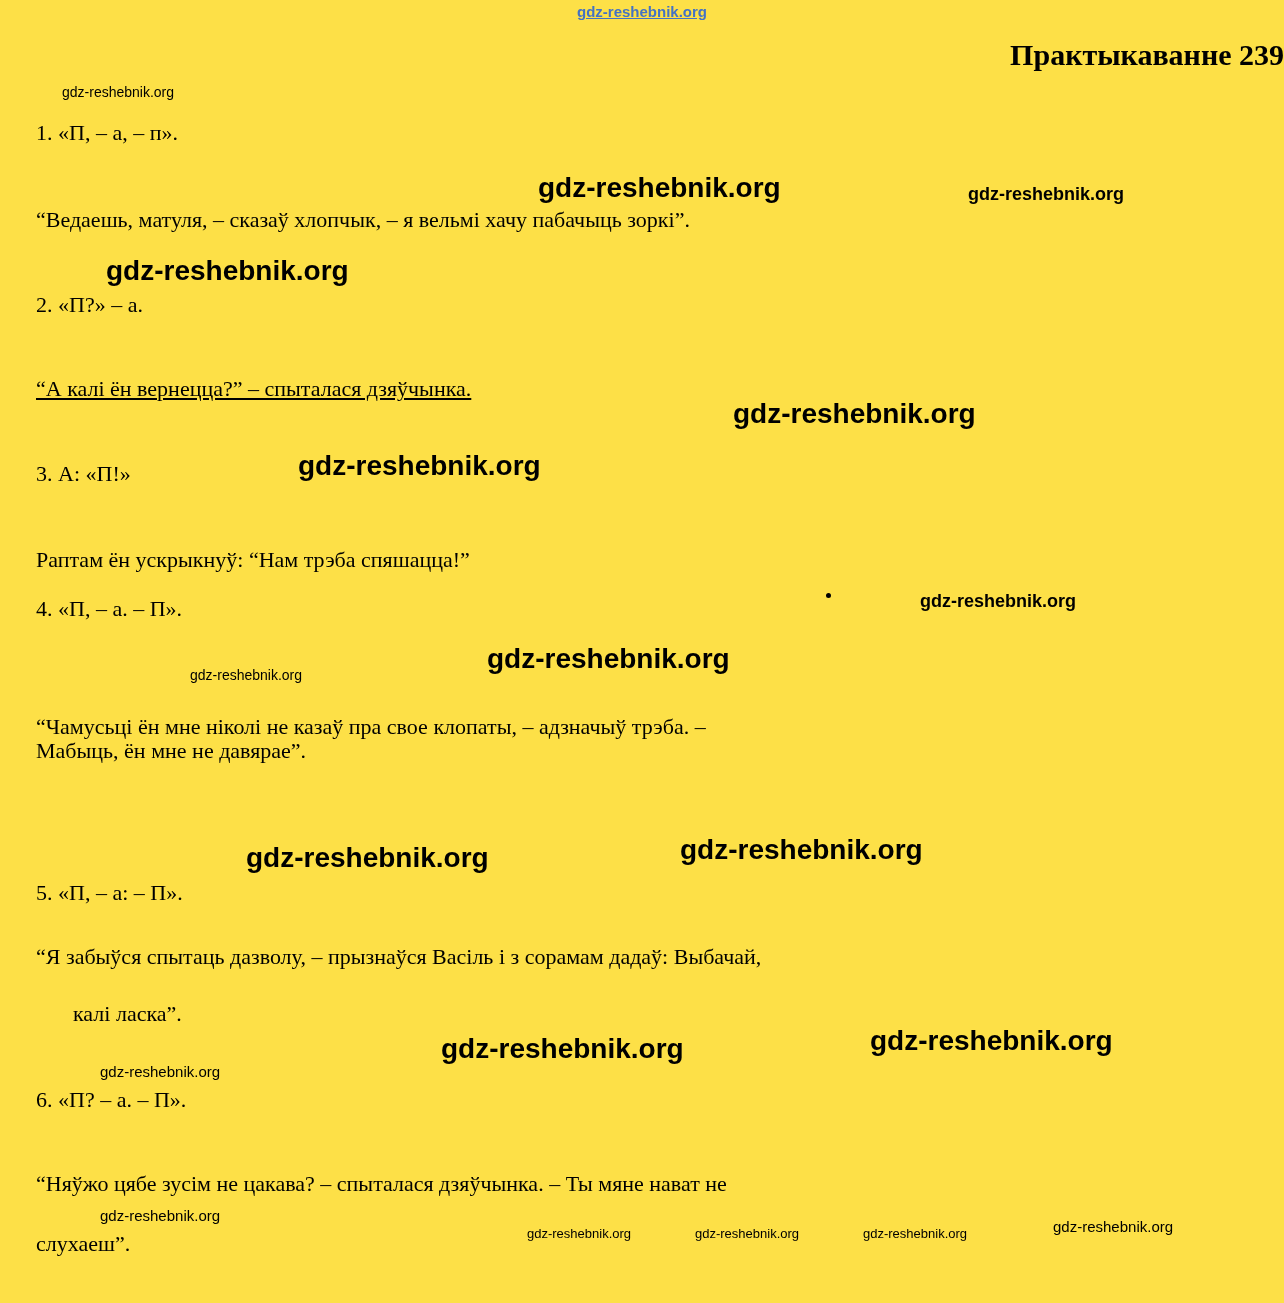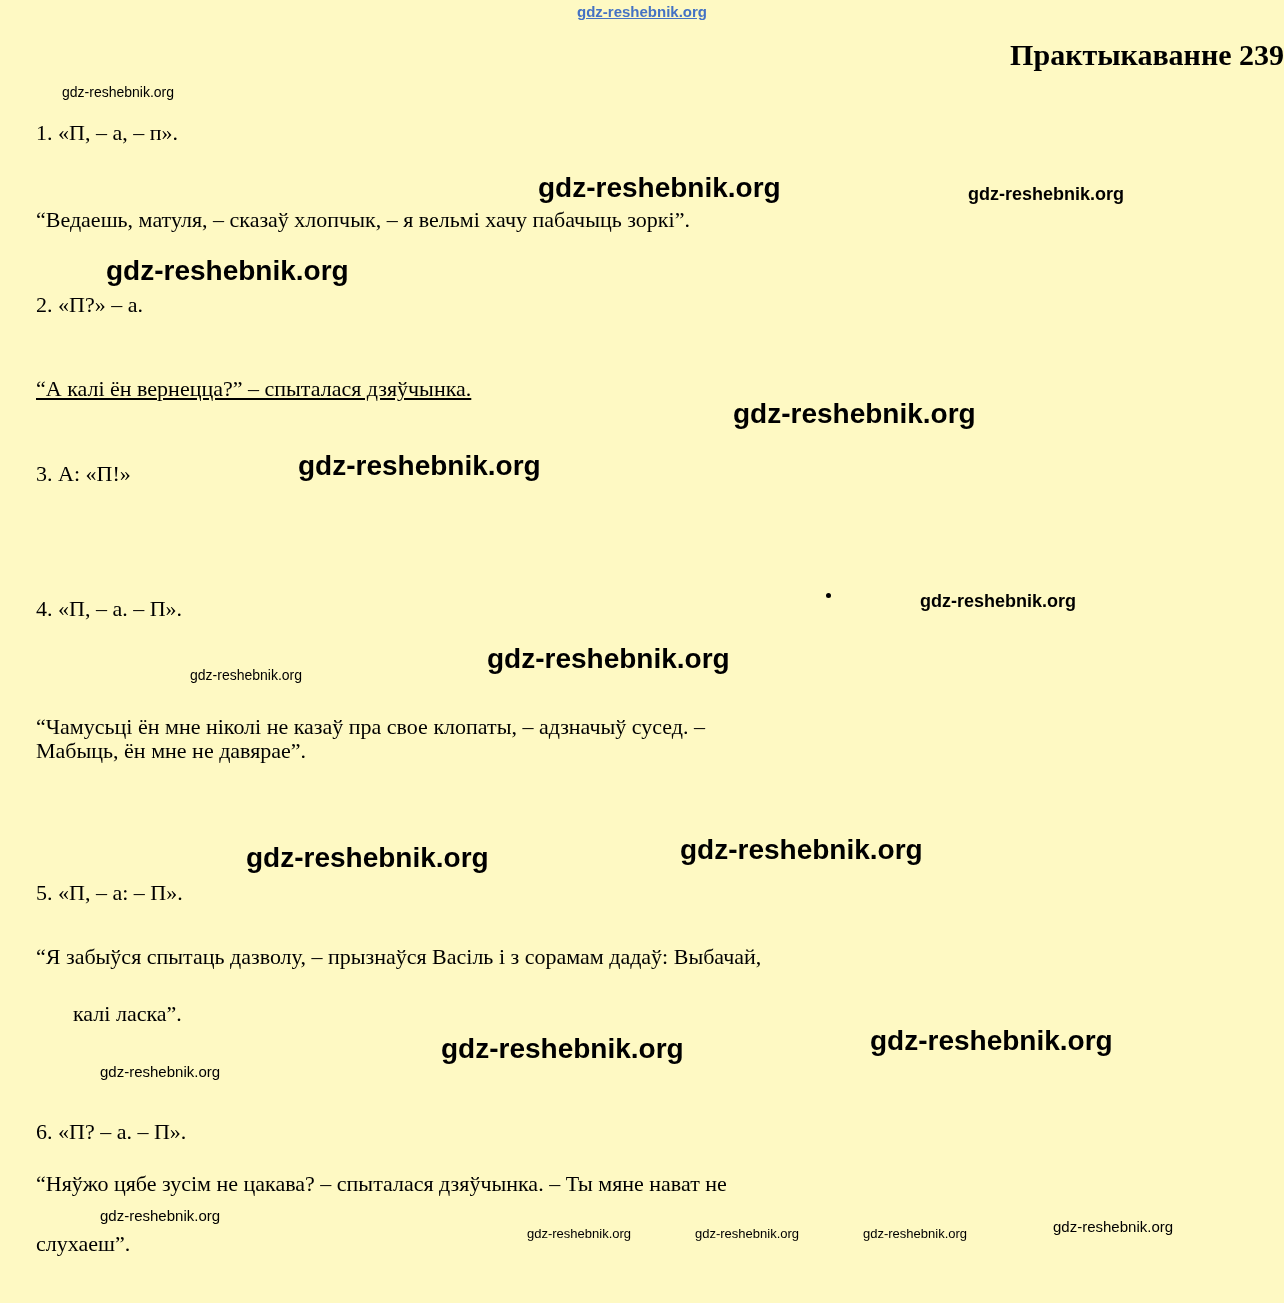--- a/index.html
+++ b/index.html
@@ -1,20 +1,20 @@
 <!DOCTYPE html>
 <html><head>
 <meta charset="utf-8">
 <style>
   html, body { margin: 0; padding: 0; background: #ffffff; }
   .page {
     position: relative;
     width: 1284px;
     height: 1303px;
-    background: #fef9c3;
+    background: #fde047;
     color: #000000;
     font-family: "Liberation Serif", serif;
     overflow: hidden;
   }
   .title {
     position: absolute;
     left: 0; top: 38px;
     width: 100%;
     text-align: right;
     font-size: 30px;
@@ -86,28 +86,29 @@
   <span class="wm wm-sm13" style="left:863px; top:1226px;">gdz-reshebnik.org</span>
   <span class="wm wm-sm15" style="left:1053px;top:1218px;">gdz-reshebnik.org</span>
 
   <div class="text" style="top:120px;">1. «П, – а, – п».</div>
   <div class="text" style="top:207px;">“Ведаешь, матуля, – сказаў хлопчык, – я вельмі хачу пабачыць зоркі”.</div>
 
   <div class="text" style="top:292px;">2. «П?» – а.</div>
   <div class="text" style="top:376px;text-decoration:underline;">“А калі ён вернецца?” – спыталася дзяўчынка.</div>
 
   <div class="text" style="top:461px;text-align:right;">3. А: «П!»</div>
+  <div class="text" style="top:547px;">Раптам ён ускрыкнуў: “Нам трэба спяшацца!”</div>
 
   <span class="dot" style="left:826px; top:593px;"></span>
 
   <div class="text" style="top:596px;font-family:Liberation Serif, serif;">4. «П, – а. – П».</div>
-  <div class="text" style="top:714px;">“Чамусьці ён мне ніколі не казаў пра свое клопаты, – адзначыў сусед. –</div>
+  <div class="text" style="top:714px;">“Чамусьці ён мне ніколі не казаў пра свое клопаты, – адзначыў трэба. –</div>
   <div class="text" style="top:738px;">Мабыць, ён мне не давярае”.</div>
 
   <div class="text" style="top:880px;">5. «П, – а: – П».</div>
   <div class="text" style="top:944px;">“Я забыўся спытаць дазволу, – прызнаўся Васіль і з сорамам дадаў: Выбачай,</div>
   <div class="text" style="top:1001px;margin-left:37px;">калі ласка”.</div>
 
-  <div class="text" style="top:1119px;">6. «П? – а. – П».</div>
+  <div class="text" style="top:1087px;">6. «П? – а. – П».</div>
   <div class="text" style="top:1171px;">“Няўжо цябе зусім не цакава? – спыталася дзяўчынка. – Ты мяне нават не</div>
   <div class="text" style="top:1231px;">слухаеш”.</div>
 
 </div>
 
 </body></html>

